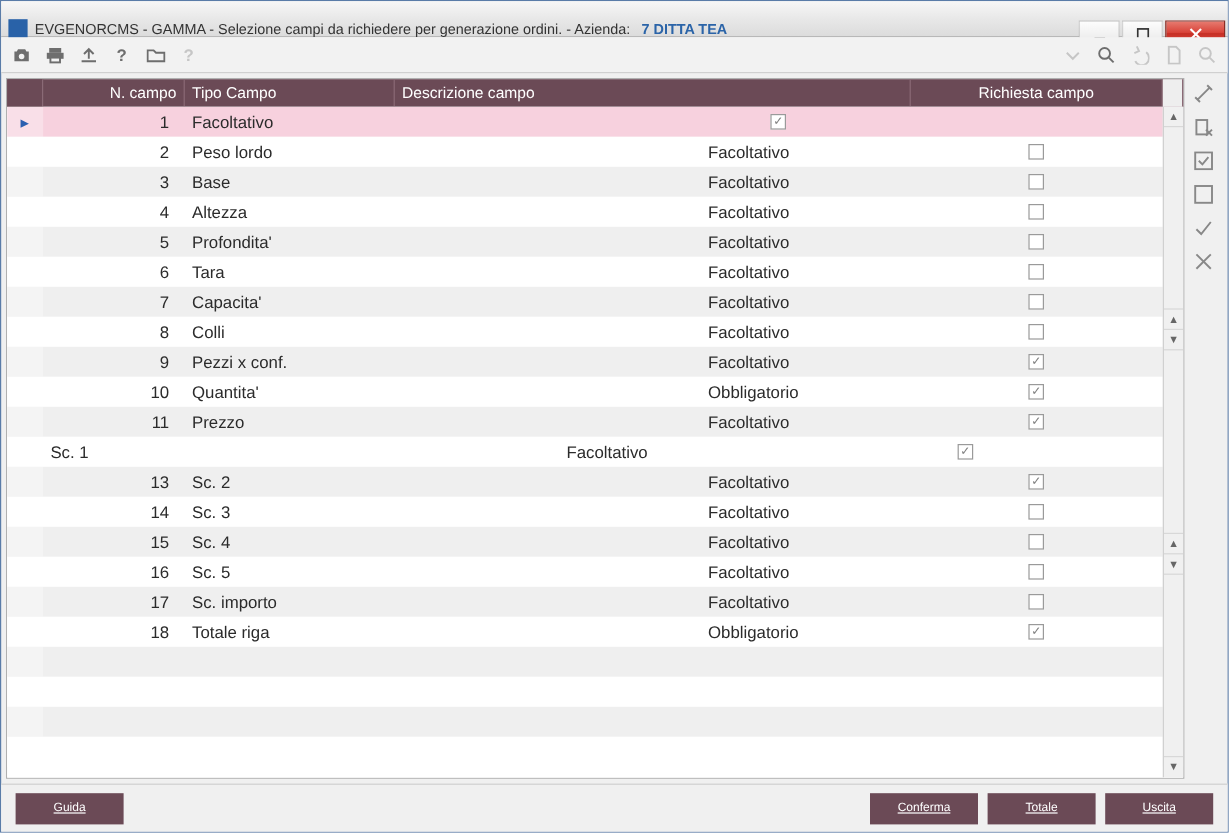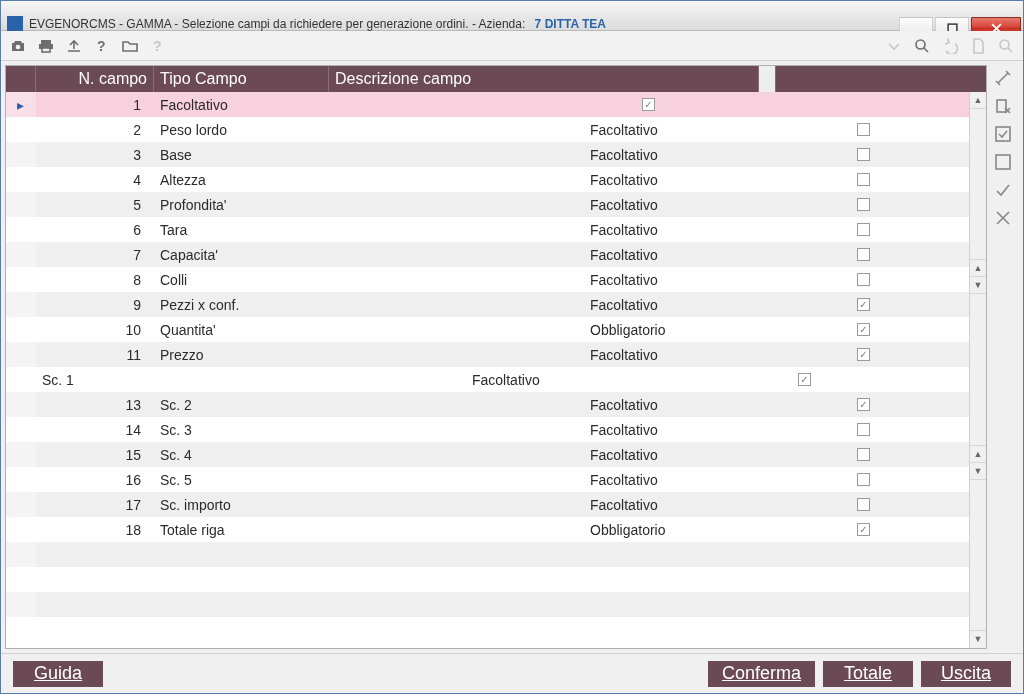--- a/index.html
+++ b/index.html
@@ -101,21 +101,21 @@
   display: flex;
   flex-direction: column;
   background: #fff;
   position: relative;
   min-height:0;
 }
 .grid-header {
   display: flex;
   background: #6b4a56;
   color: #fff;
-  font-size: 16px;
+  font-size: 13px;
 }
 .grid-header .hcell {
   padding: 4px 6px;
   border-right: 1px solid #8a6a76;
   box-sizing: border-box;
 }
 .col-ind { width: 30px; background: #6b4a56; }
 .col-num { width: 118px; text-align: right; }
 .col-desc { width: 430px; }
 .col-tipo { width: 175px; }
@@ -197,21 +197,21 @@
   gap: 8px;
   border-top: 1px solid #d0d0d0;
 }
 .footer .spacer { flex:1; }
 .btn {
   min-width: 90px;
   height: 26px;
   background: #6b4a56;
   color: #fff;
   border: none;
-  font-size: 18px;
+  font-size: 10px;
   padding: 0 14px;
   cursor: pointer;
   display: inline-flex;
   align-items:center;
   justify-content:center;
 }
 .btn .u { text-decoration: underline; }
 </style>
 </head>
 <body>
@@ -318,20 +318,21 @@
     </div>
   </div>
 
   <div class="main">
     <div class="grid-wrap">
       <div class="grid-header">
         <div class="hcell col-ind"></div>
         <div class="hcell col-num">N. campo</div>
         <div class="hcell col-tipo">Tipo Campo</div>
         <div class="hcell col-desc">Descrizione campo</div>
+        <div class="hcell col-rich">Richiesta campo</div>
         <div class="hcell col-scroll"></div>
       </div>
       <div class="grid-body" id="grid-body">
 
         <div class="grid-row selected">
             <div class="cell col-ind">▸</div>
             <div class="cell col-num">1</div>
             <div class="cell col-tipo">Facoltativo</div>
             <div class="cell col-rich">
               <span class="chk checked"></span>

